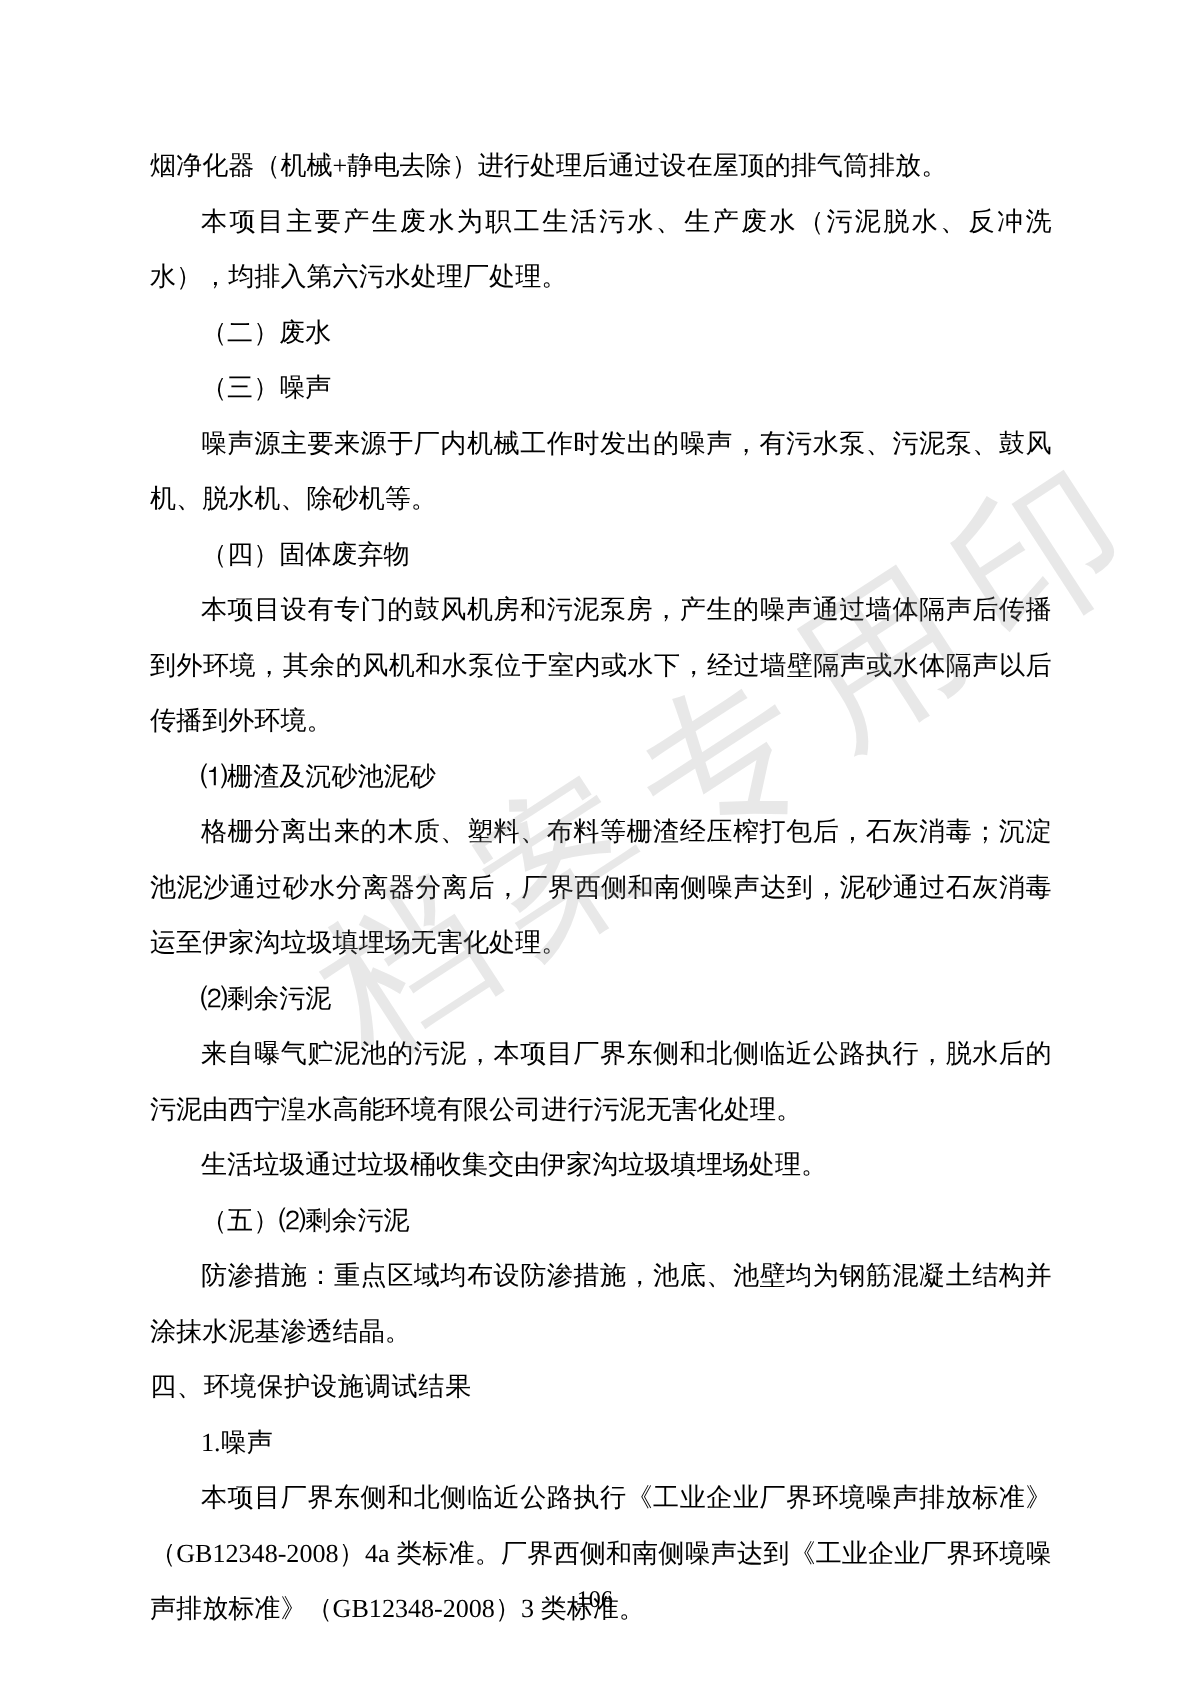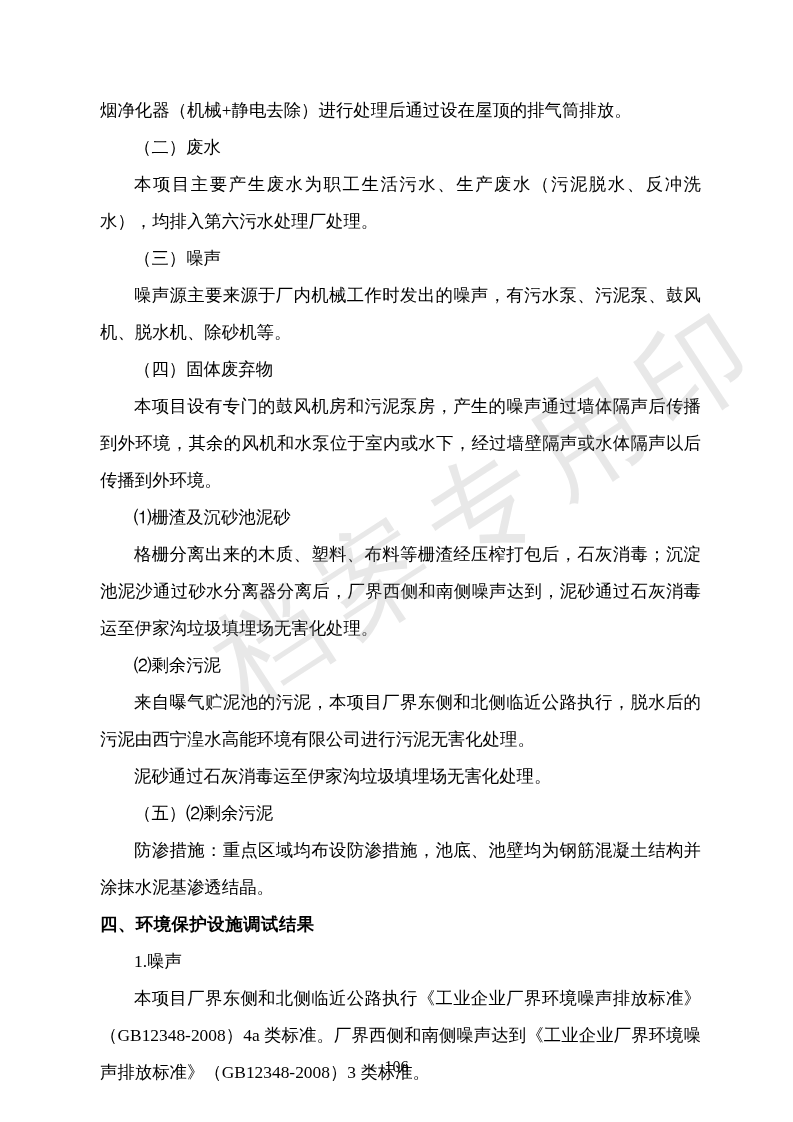--- a/index.html
+++ b/index.html
@@ -51,21 +51,21 @@
     text-align: justify;
     text-justify: inter-ideograph;
   }
   p {
     margin: 0;
     text-indent: 0;
   }
   .ind1 { text-indent: 0; }
   .ind2 { text-indent: 34px; }
   .heading {
-    font-weight: bold;
+    font-weight: normal;
     text-indent: 0;
     letter-spacing: 0.5px;
   }
   .subnum { text-indent: 34px; }
   .pagenum {
     position: absolute;
     left: 0;
     right: 0;
     bottom: 46px;
     text-align: center;
@@ -78,31 +78,31 @@
 <body>
 
 <div class="page">
 
   <div class="watermark">
     <span>档案专用印</span>
   </div>
 
   <div class="content">
     <p class="ind1">烟净化器（机械+静电去除）进行处理后通过设在屋顶的排气筒排放。</p>
+    <p class="ind2">本项目主要产生废水为职工生活污水、生产废水（污泥脱水、反冲洗水），均排入第六污水处理厂处理。</p>
     <p class="ind2">（二）废水</p>
-    <p class="ind2">本项目主要产生废水为职工生活污水、生产废水（污泥脱水、反冲洗水），均排入第六污水处理厂处理。</p>
     <p class="ind2">（三）噪声</p>
     <p class="ind2">噪声源主要来源于厂内机械工作时发出的噪声，有污水泵、污泥泵、鼓风机、脱水机、除砂机等。</p>
     <p class="ind2">（四）固体废弃物</p>
     <p class="ind2">本项目设有专门的鼓风机房和污泥泵房，产生的噪声通过墙体隔声后传播到外环境，其余的风机和水泵位于室内或水下，经过墙壁隔声或水体隔声以后传播到外环境。</p>
     <p class="subnum">⑴栅渣及沉砂池泥砂</p>
     <p class="ind2">格栅分离出来的木质、塑料、布料等栅渣经压榨打包后，石灰消毒；沉淀池泥沙通过砂水分离器分离后，厂界西侧和南侧噪声达到，泥砂通过石灰消毒运至伊家沟垃圾填埋场无害化处理。</p>
     <p class="subnum">⑵剩余污泥</p>
     <p class="ind2">来自曝气贮泥池的污泥，本项目厂界东侧和北侧临近公路执行，脱水后的污泥由西宁湟水高能环境有限公司进行污泥无害化处理。</p>
-    <p class="ind2">泥砂通过石灰消毒运至伊家沟垃圾填埋场无害化处理。</p>
+    <p class="ind2">生活垃圾通过垃圾桶收集交由伊家沟垃圾填埋场处理。</p>
     <p class="ind2">（五）⑵剩余污泥</p>
     <p class="ind2">防渗措施：重点区域均布设防渗措施，池底、池壁均为钢筋混凝土结构并涂抹水泥基渗透结晶。</p>
     <p class="heading">四、环境保护设施调试结果</p>
     <p class="ind2">1.噪声</p>
     <p class="ind2">本项目厂界东侧和北侧临近公路执行《工业企业厂界环境噪声排放标准》（GB12348-2008）4a 类标准。厂界西侧和南侧噪声达到《工业企业厂界环境噪声排放标准》（GB12348-2008）3 类标准。</p>
   </div>
 
   <div class="pagenum">106</div>
 </div>
 

